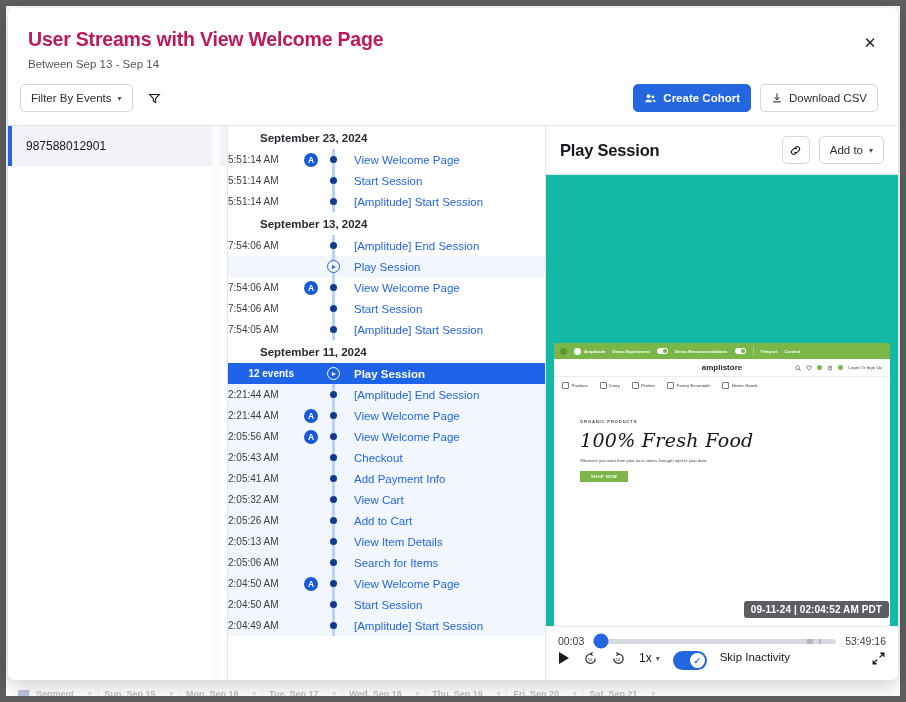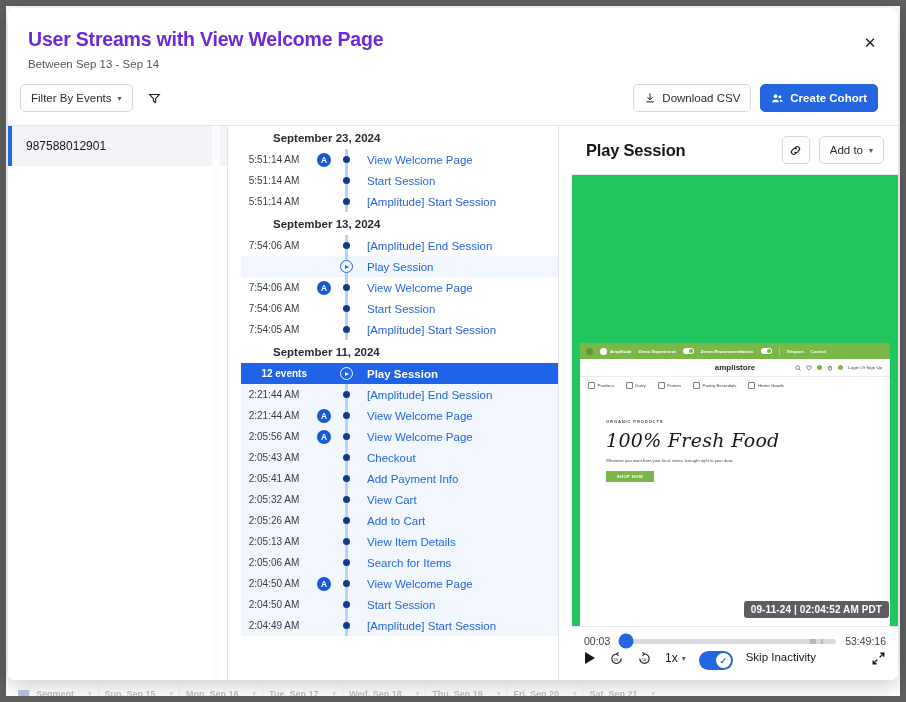--- a/index.html
+++ b/index.html
@@ -56,21 +56,21 @@
     background: #ffffff;
     border-radius: 7px;
     box-shadow: 0 4px 22px rgba(0,0,0,.22);
     overflow: hidden;
     display: flex; flex-direction: column;
   }
 
   
   .m-head { position: relative; padding: 20px 24px 0 20px; flex: none; }
   .m-title {
-    font-size: 19.5px; font-weight: bold; color: #6d28d9;
+    font-size: 19.5px; font-weight: bold; color: #be185d;
     letter-spacing: -0.2px;
   }
   .m-sub { font-size: 11.5px; color: #55555f; margin-top: 7px; }
   .m-close {
     position: absolute; right: 16px; top: 22px;
     width: 24px; height: 24px; border: none; background: transparent;
     cursor: pointer; display: flex; align-items: center; justify-content: center;
     color: #1b1b22; font-size: 15px; line-height: 1;
   }
 
@@ -97,21 +97,20 @@
     border-color: transparent; background: transparent;
   }
   .spacer { flex: 1; }
   .bar-right { display: flex; gap: 9px; align-items: center; }
   .caret { font-size: 8px; color: #55555f; }
 
   
   .m-body {
     flex: 1; display: flex; min-height: 0;
     border-top: 1px solid #e4e5ea;
-    gap: 13px;
   }
 
   
   .users {
     width: 220px; flex: none; background: #fff;
     border-right: 1px solid #e4e5ea;
     position: relative;
     display: flex; flex-direction: column;
   }
   .users-inner { flex: 1; overflow: hidden; }
@@ -140,21 +139,21 @@
     font-size: 11.5px; font-weight: bold; color: #2a2a33;
     padding: 6px 0 5px 32px;
   }
   .ev {
     display: flex; align-items: center;
     height: 21px;
     position: relative;
     cursor: pointer;
   }
   .ev-time {
-    width: 72px; flex: none; text-align: center;
+    width: 72px; flex: none; text-align: left;
     font-size: 10px; color: #3c3c45;
     padding-right: 6px;
   }
   .ev-badge {
     width: 22px; flex: none; display: flex; justify-content: center;
   }
   .ev-badge i {
     width: 14px; height: 14px; border-radius: 50%;
     background: #1759d6; color: #fff;
     font-style: normal; font-size: 8.5px; font-weight: bold;
@@ -199,21 +198,21 @@
   
   .session { flex: 1; min-width: 0; display: flex; flex-direction: column; background:#fff; }
   .s-head {
     display: flex; align-items: center; gap: 9px;
     padding: 10px 14px; flex: none;
     border-bottom: 1px solid #e4e5ea;
   }
   .s-title { font-size: 16.5px; font-weight: bold; color: #16161d; letter-spacing: -0.2px; }
   .s-head .spacer { flex: 1; }
 
-  .player { flex: 1; min-height: 0; background: #22c55e; position: relative; overflow: hidden; }
+  .player { flex: 1; min-height: 0; background: #14b8a6; position: relative; overflow: hidden; }
   .stamp {
     position: absolute; right: 9px; bottom: 8px;
     background: #5d5d64; color: #fff;
     font-size: 10px; font-weight: bold;
     padding: 3px 7px; border-radius: 3px;
     letter-spacing: .1px;
   }
 
   
   .site { position: absolute; left: 8px; right: 8px; top: 168px; bottom: 0; background:#fff; }
@@ -338,34 +337,34 @@
       <span>Filter By Events</span>
       <span class="caret">▾</span>
     </button>
     <button class="btn icon-only" style="margin-left:8px;">
       <svg width="13" height="13" viewBox="0 0 16 16" fill="none" stroke="#16161d" stroke-width="1.3">
         <path d="M2 3h12l-4.6 5.3V13L6.6 11.4V8.3z"></path>
       </svg>
     </button>
     <div class="spacer"></div>
     <div class="bar-right">
-      <button class="btn">
-        <svg width="12" height="12" viewBox="0 0 16 16" fill="none" stroke="#16161d" stroke-width="1.3">
-          <path d="M8 2v8M4.6 7L8 10.4 11.4 7M3 13.2h10"></path>
-        </svg>
-        <span>Download CSV</span>
-      </button>
       <button class="btn primary">
         <svg width="13" height="13" viewBox="0 0 16 16" fill="#ffffff">
           <circle cx="5.6" cy="5.2" r="2.3"></circle>
             <circle cx="11" cy="6" r="1.8"></circle>
           <path d="M1.4 12.6c0-2.3 1.9-3.5 4.2-3.5s4.2 1.2 4.2 3.5z"></path>
           <path d="M10.6 9.4c1.9 0 3.9.8 3.9 2.6h-3.2c0-1-.3-1.9-.7-2.6z"></path>
         </svg>
         <span>Create Cohort</span>
+      </button>
+      <button class="btn">
+        <svg width="12" height="12" viewBox="0 0 16 16" fill="none" stroke="#16161d" stroke-width="1.3">
+          <path d="M8 2v8M4.6 7L8 10.4 11.4 7M3 13.2h10"></path>
+        </svg>
+        <span>Download CSV</span>
       </button>
     </div>
   </div>
 
   <div class="m-body">
 
     <div class="users">
       <div class="users-inner">
         <div class="user-row">
           <span>987588012901</span>

